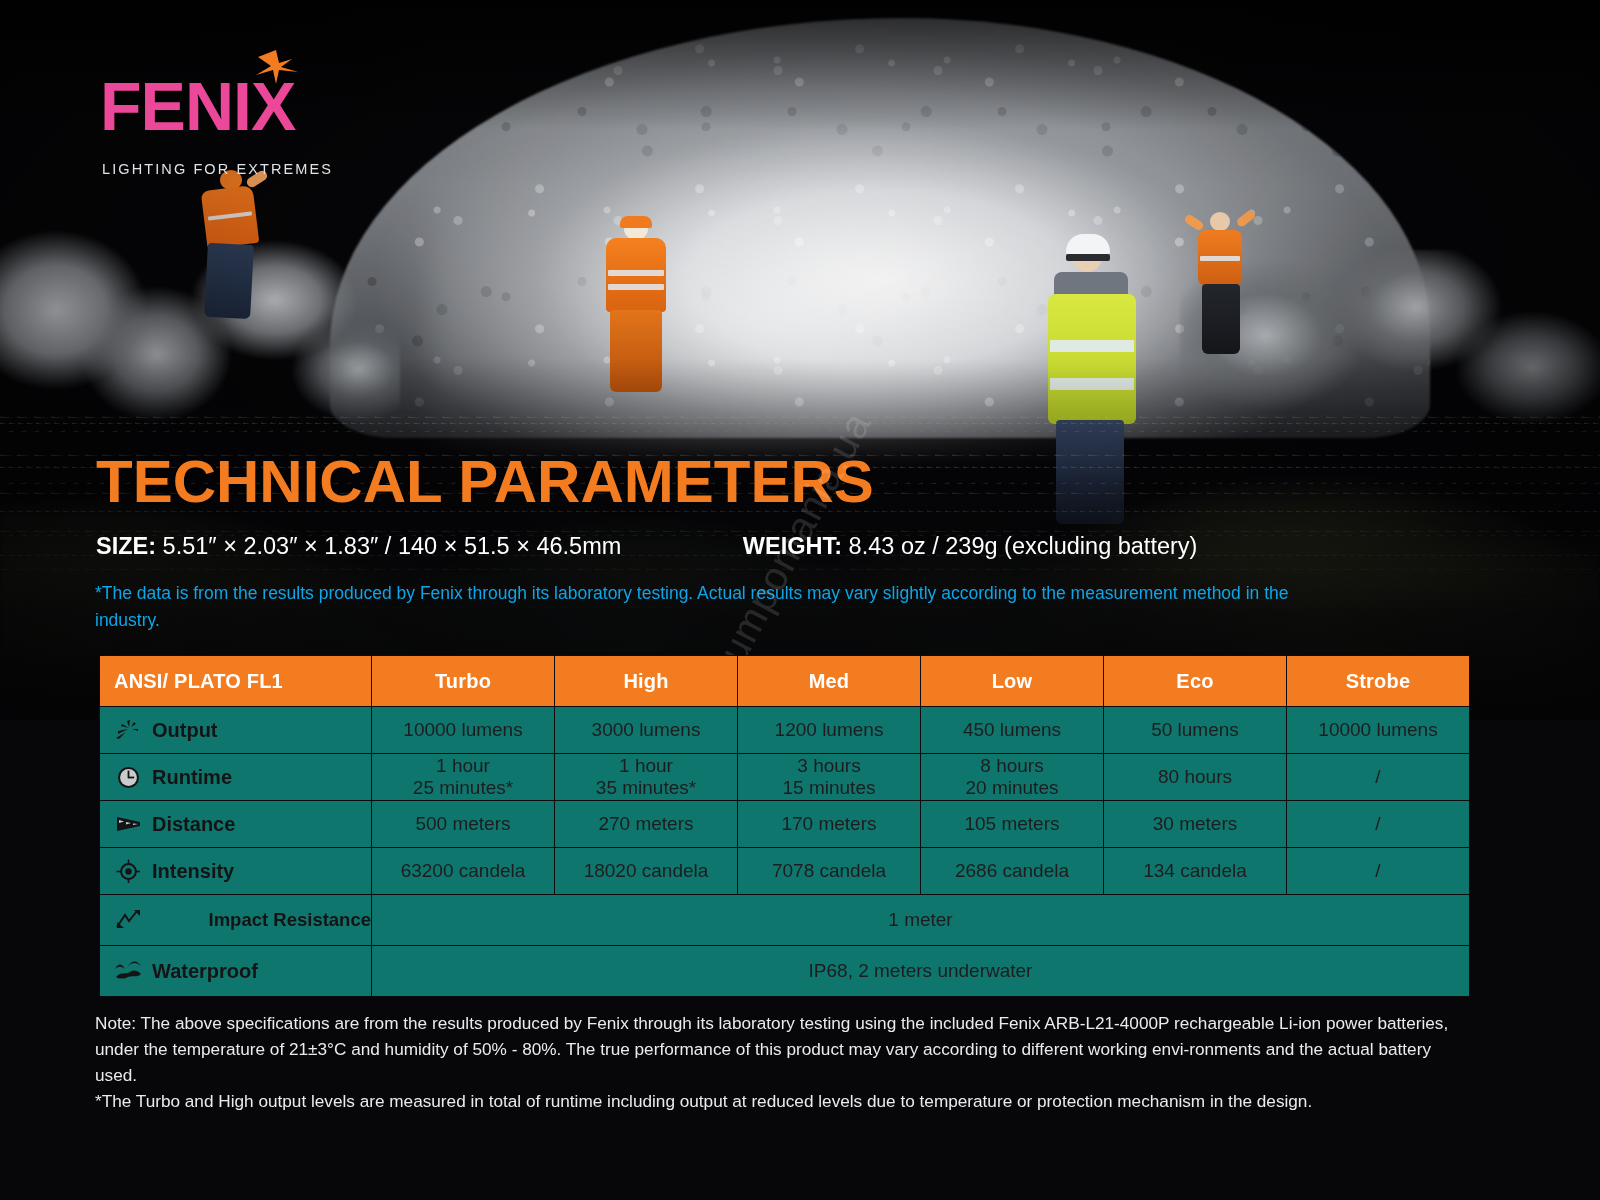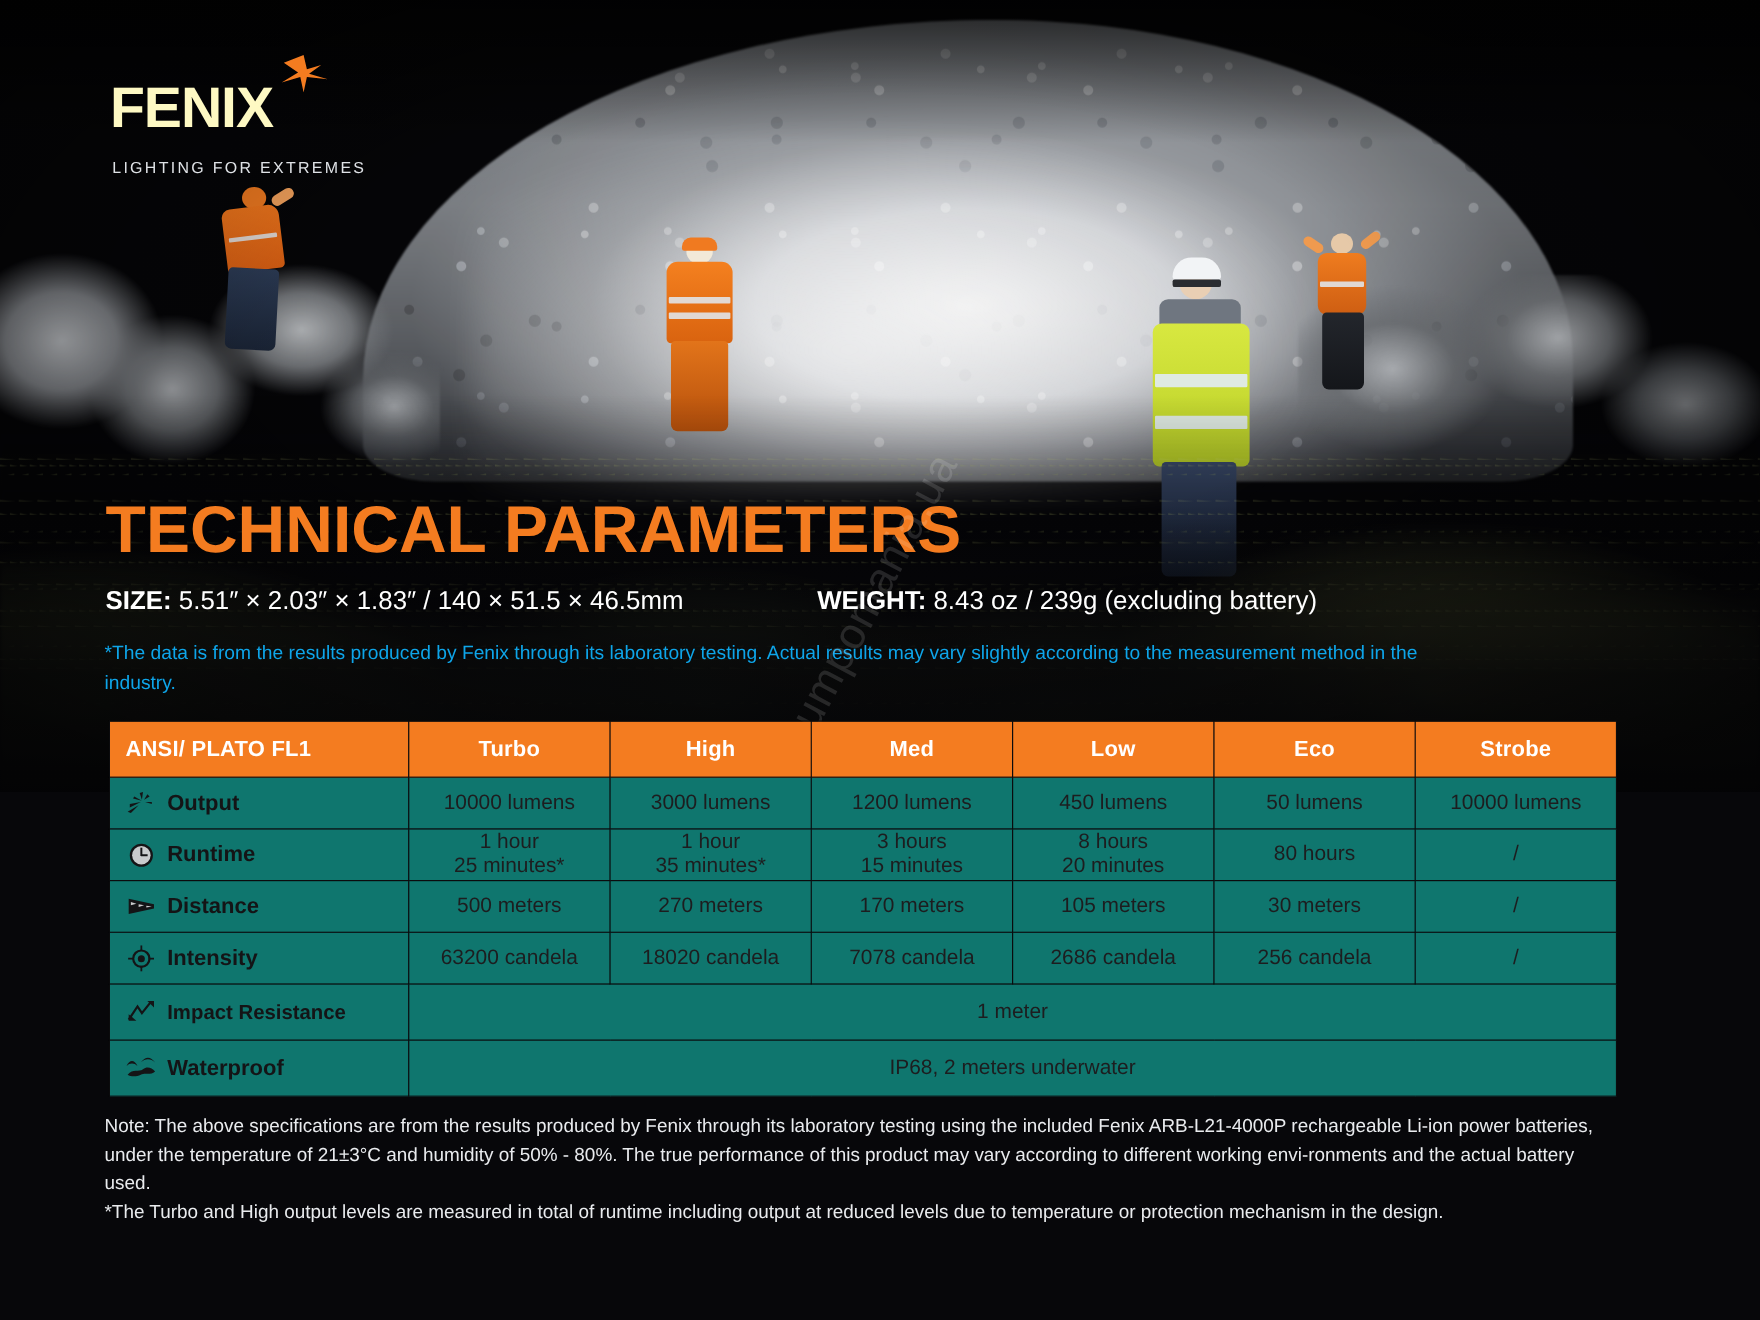--- a/index.html
+++ b/index.html
@@ -152,23 +152,23 @@
   
   .logo-wrap {
     position: absolute;
     left: 100px;
     top: 72px;
     width: 340px;
   }
   .logo-word {
     font-family: "Liberation Sans", sans-serif;
     font-weight: 700;
-    font-size: 52px;
+    font-size: 68px;
     letter-spacing: -1px;
-    color: #fef9c3;
+    color: #ec4899;
     line-height: 1;
     position: relative;
     display: inline-block;
   }
   .logo-spark {
     position: absolute;
     left: 152px;
     top: -22px;
     width: 46px;
     height: 34px;
@@ -481,27 +481,27 @@
                   <rect x="19" y="11.7" width="5" height="1.6" fill="#141416"></rect>
                 </svg>
               </span>
               <span>Intensity</span>
             </div>
           </td>
           <td>63200 candela</td>
           <td>18020 candela</td>
           <td>7078 candela</td>
           <td>2686 candela</td>
-          <td>256 candela</td>
+          <td>134 candela</td>
           <td>/</td>
         </tr>
 
         <tr>
           <td class="label-cell" style="height:50px;">
-            <div class="label-inner" style="font-size:18.5px;">
+            <div class="label-inner" style="font-size:18.5px;justify-content:space-between;">
               <span class="icon">
                 <svg width="27" height="22" viewBox="0 0 27 22">
                   <path d="M2 18 L10 6 L14 12 L22 2" fill="none" stroke="#141416" stroke-width="2"></path>
                   <path d="M2 19 L9 19 L2 13 Z" fill="#141416"></path>
                   <path d="M19 1 L25 1 L25 7 Z" fill="#141416"></path>
                 </svg>
               </span>
               <span>Impact Resistance</span>
             </div>
           </td>

